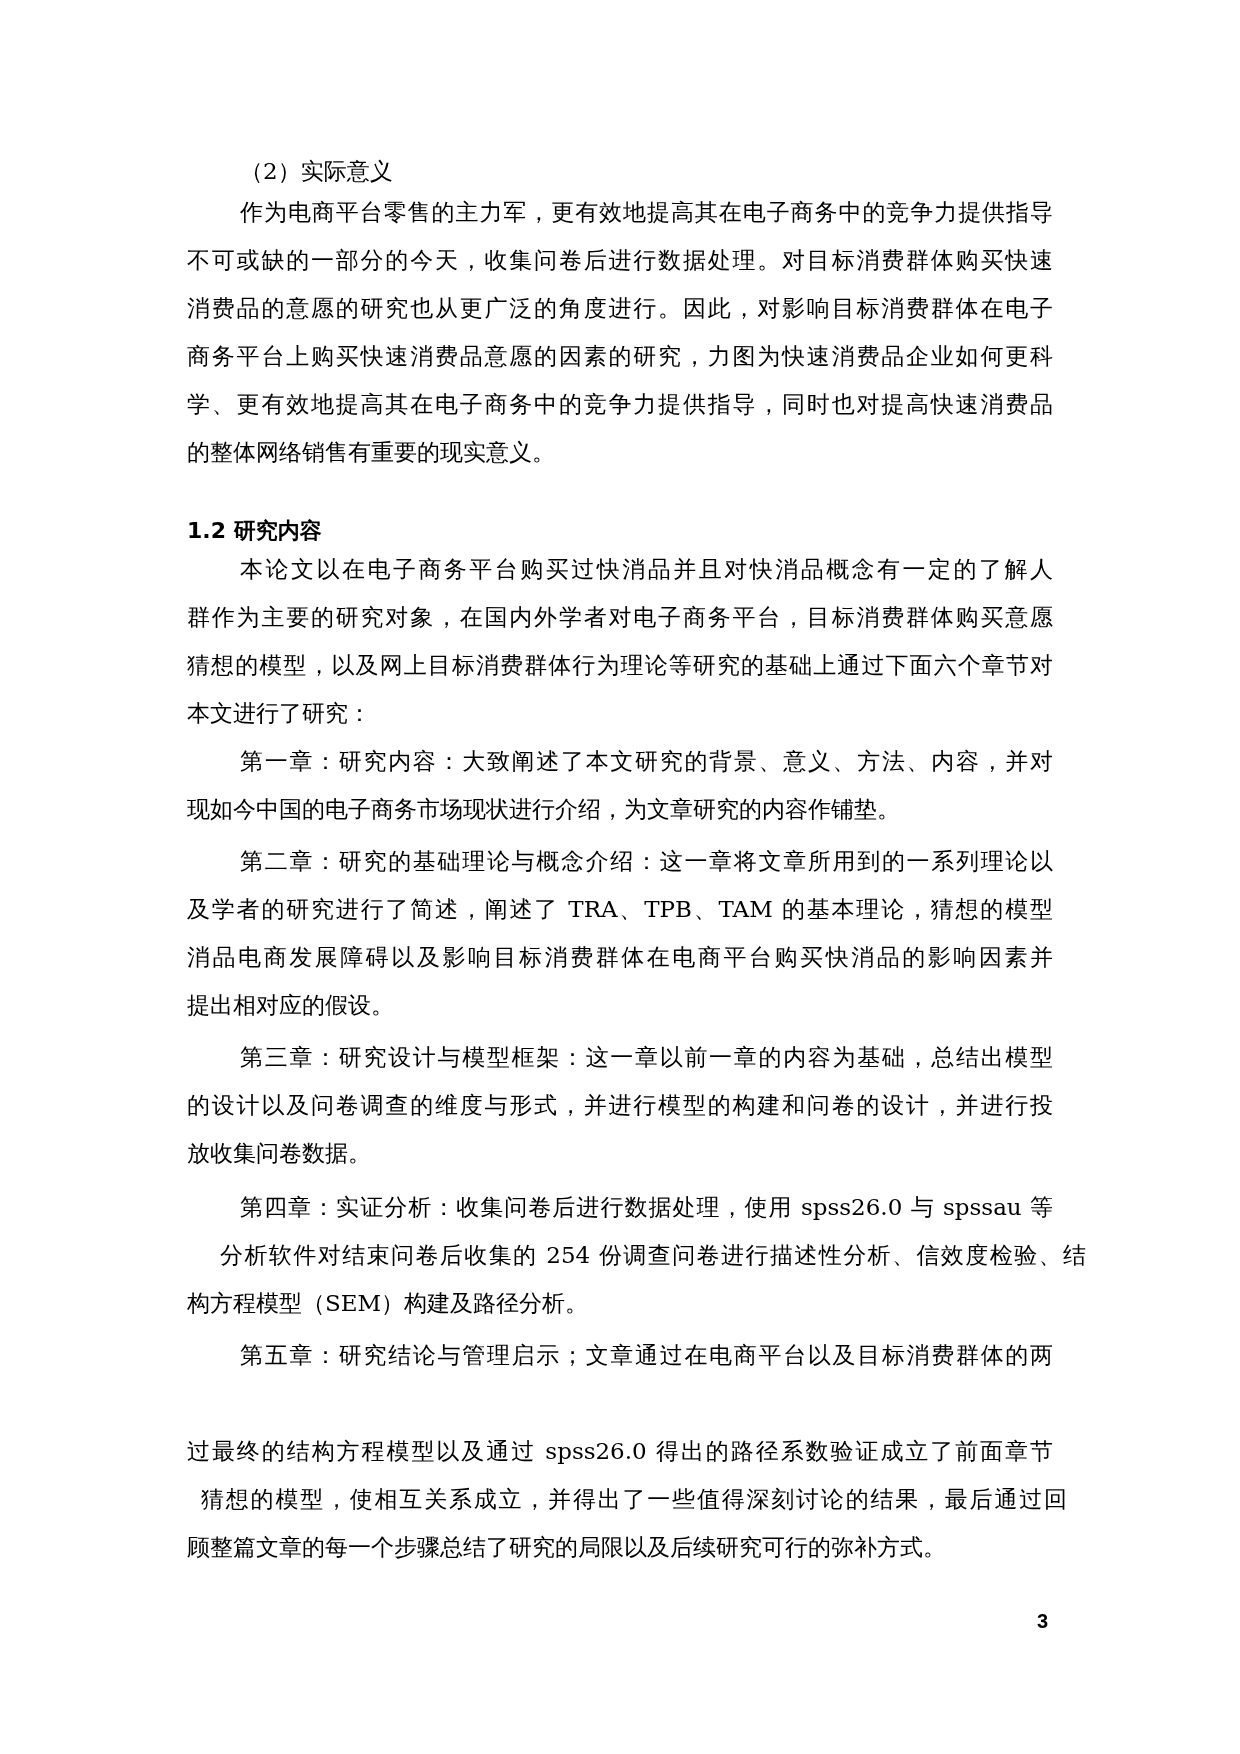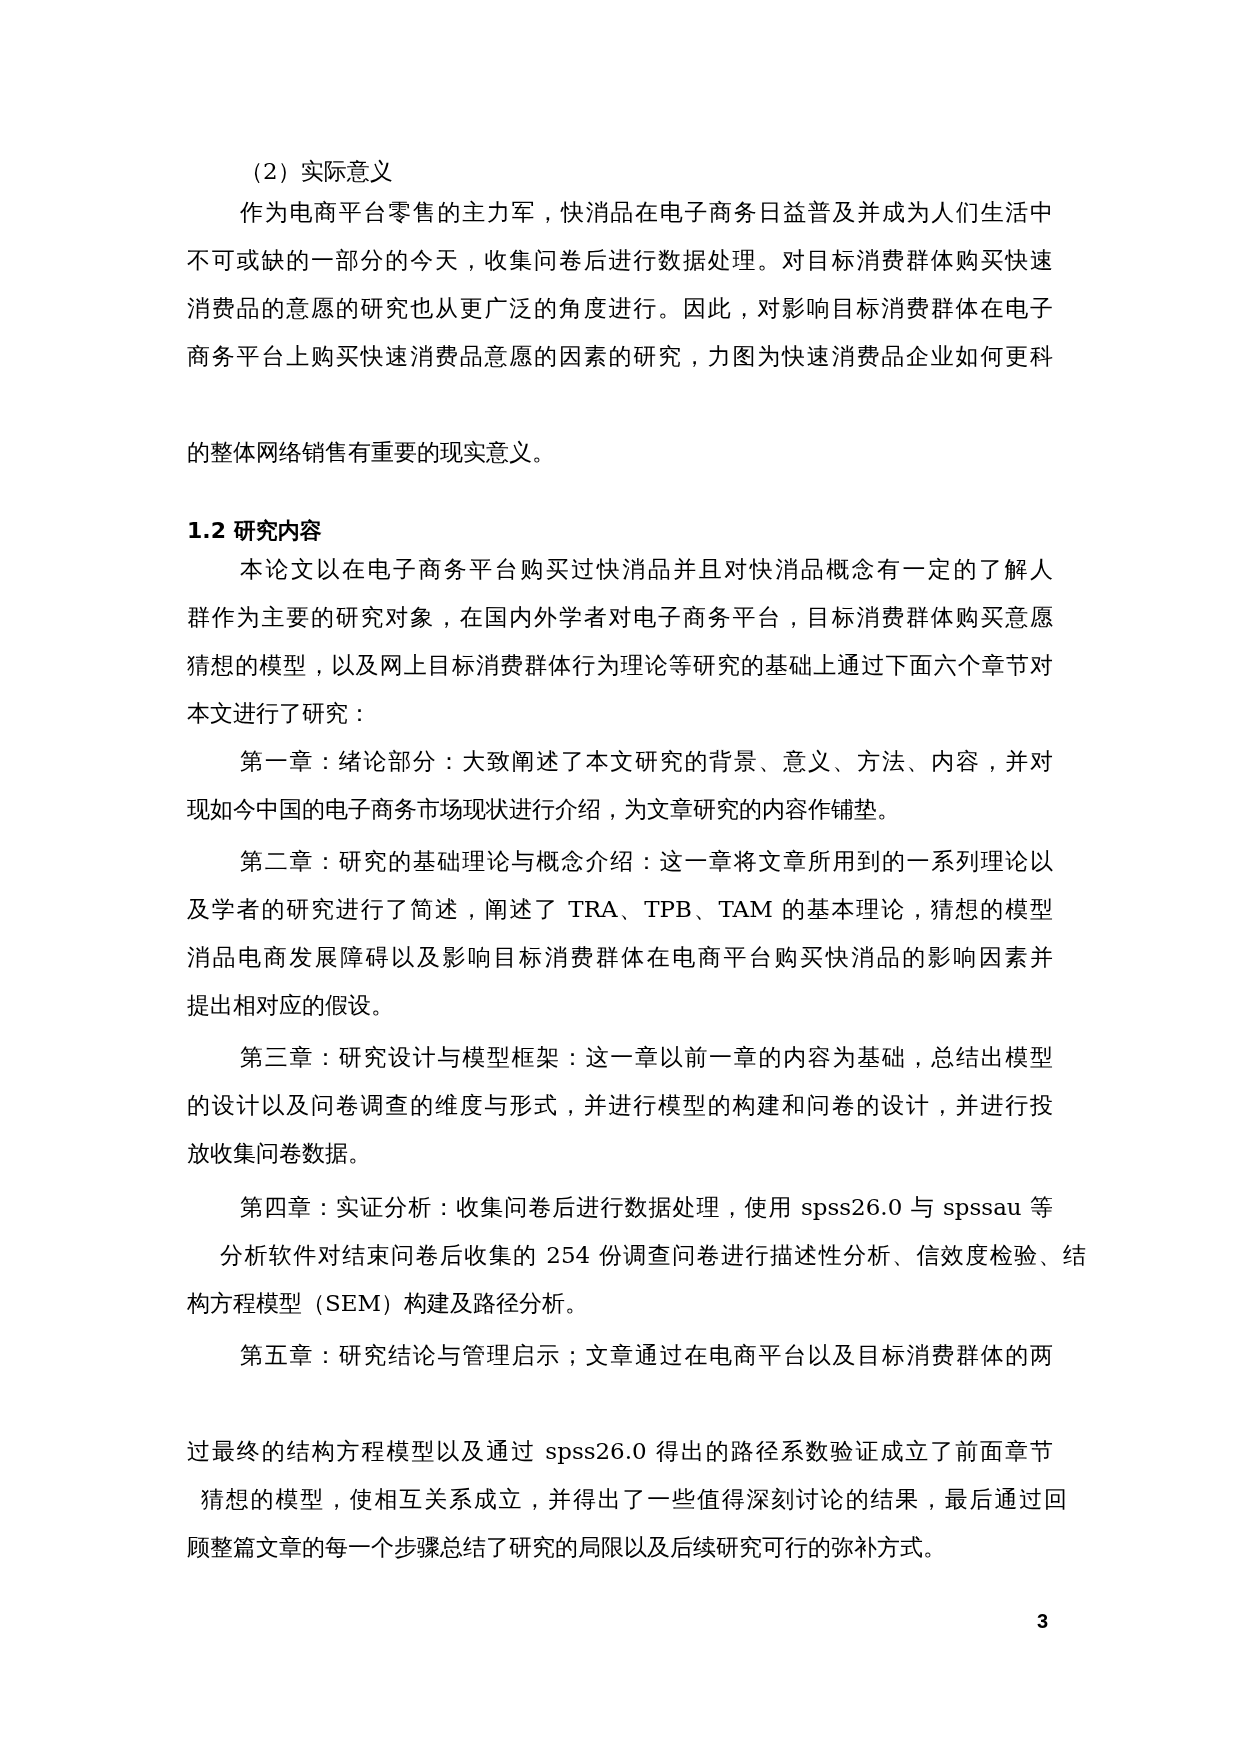--- a/index.html
+++ b/index.html
@@ -16,34 +16,35 @@
   .page-number { position: absolute; left: 1037px; top: 1598px; font-size: 20px;
                  font-family: "Liberation Sans", "DejaVu Sans", sans-serif; font-weight: bold; }
 </style>
 </head>
 <body>
 
 <div class="page">
 
   <div class="subhead" style="top:144px;">（2）实际意义</div>
 
-  <div class="line indent" style="top:185px;">作为电商平台零售的主力军，快消品在电子商务日益普及并成为人们生活中</div>
+  <div class="line indent" style="top:185px;">作为电商平台零售的主力军，更有效地提高其在电子商务中的竞争力提供指导</div>
   <div class="line" style="top:233px;">不可或缺的一部分的今天，收集问卷后进行数据处理。对目标消费群体购买快速</div>
   <div class="line" style="top:281px;">消费品的意愿的研究也从更广泛的角度进行。因此，对影响目标消费群体在电子</div>
   <div class="line" style="top:329px;">商务平台上购买快速消费品意愿的因素的研究，力图为快速消费品企业如何更科</div>
+  <div class="line" style="top:377px;">学、更有效地提高其在电子商务中的竞争力提供指导，同时也对提高快速消费品</div>
   <div class="line last" style="top:425px;">的整体网络销售有重要的现实意义。</div>
 
   <div class="heading" style="top:504px;">1.2 研究内容</div>
 
   <div class="line indent" style="top:542px;">本论文以在电子商务平台购买过快消品并且对快消品概念有一定的了解人</div>
   <div class="line" style="top:590px;">群作为主要的研究对象，在国内外学者对电子商务平台，目标消费群体购买意愿</div>
   <div class="line" style="top:638px;">猜想的模型，以及网上目标消费群体行为理论等研究的基础上通过下面六个章节对</div>
   <div class="line last" style="top:686px;">本文进行了研究：</div>
 
-  <div class="line indent" style="top:734px;">第一章：绪论部分：大致阐述了本文研究的背景、意义、方法、内容，并对</div>
+  <div class="line indent" style="top:734px;">第一章：研究内容：大致阐述了本文研究的背景、意义、方法、内容，并对</div>
   <div class="line last" style="top:782px;">现如今中国的电子商务市场现状进行介绍，为文章研究的内容作铺垫。</div>
 
   <div class="line indent" style="top:834px;">第二章：研究的基础理论与概念介绍：这一章将文章所用到的一系列理论以</div>
   <div class="line" style="top:882px;">及学者的研究进行了简述，阐述了 TRA、TPB、TAM 的基本理论，猜想的模型</div>
   <div class="line" style="top:930px;">消品电商发展障碍以及影响目标消费群体在电商平台购买快消品的影响因素并</div>
   <div class="line last" style="top:978px;">提出相对应的假设。</div>
 
   <div class="line indent" style="top:1030px;">第三章：研究设计与模型框架：这一章以前一章的内容为基础，总结出模型</div>
   <div class="line" style="top:1078px;">的设计以及问卷调查的维度与形式，并进行模型的构建和问卷的设计，并进行投</div>
   <div class="line last" style="top:1126px;">放收集问卷数据。</div>

